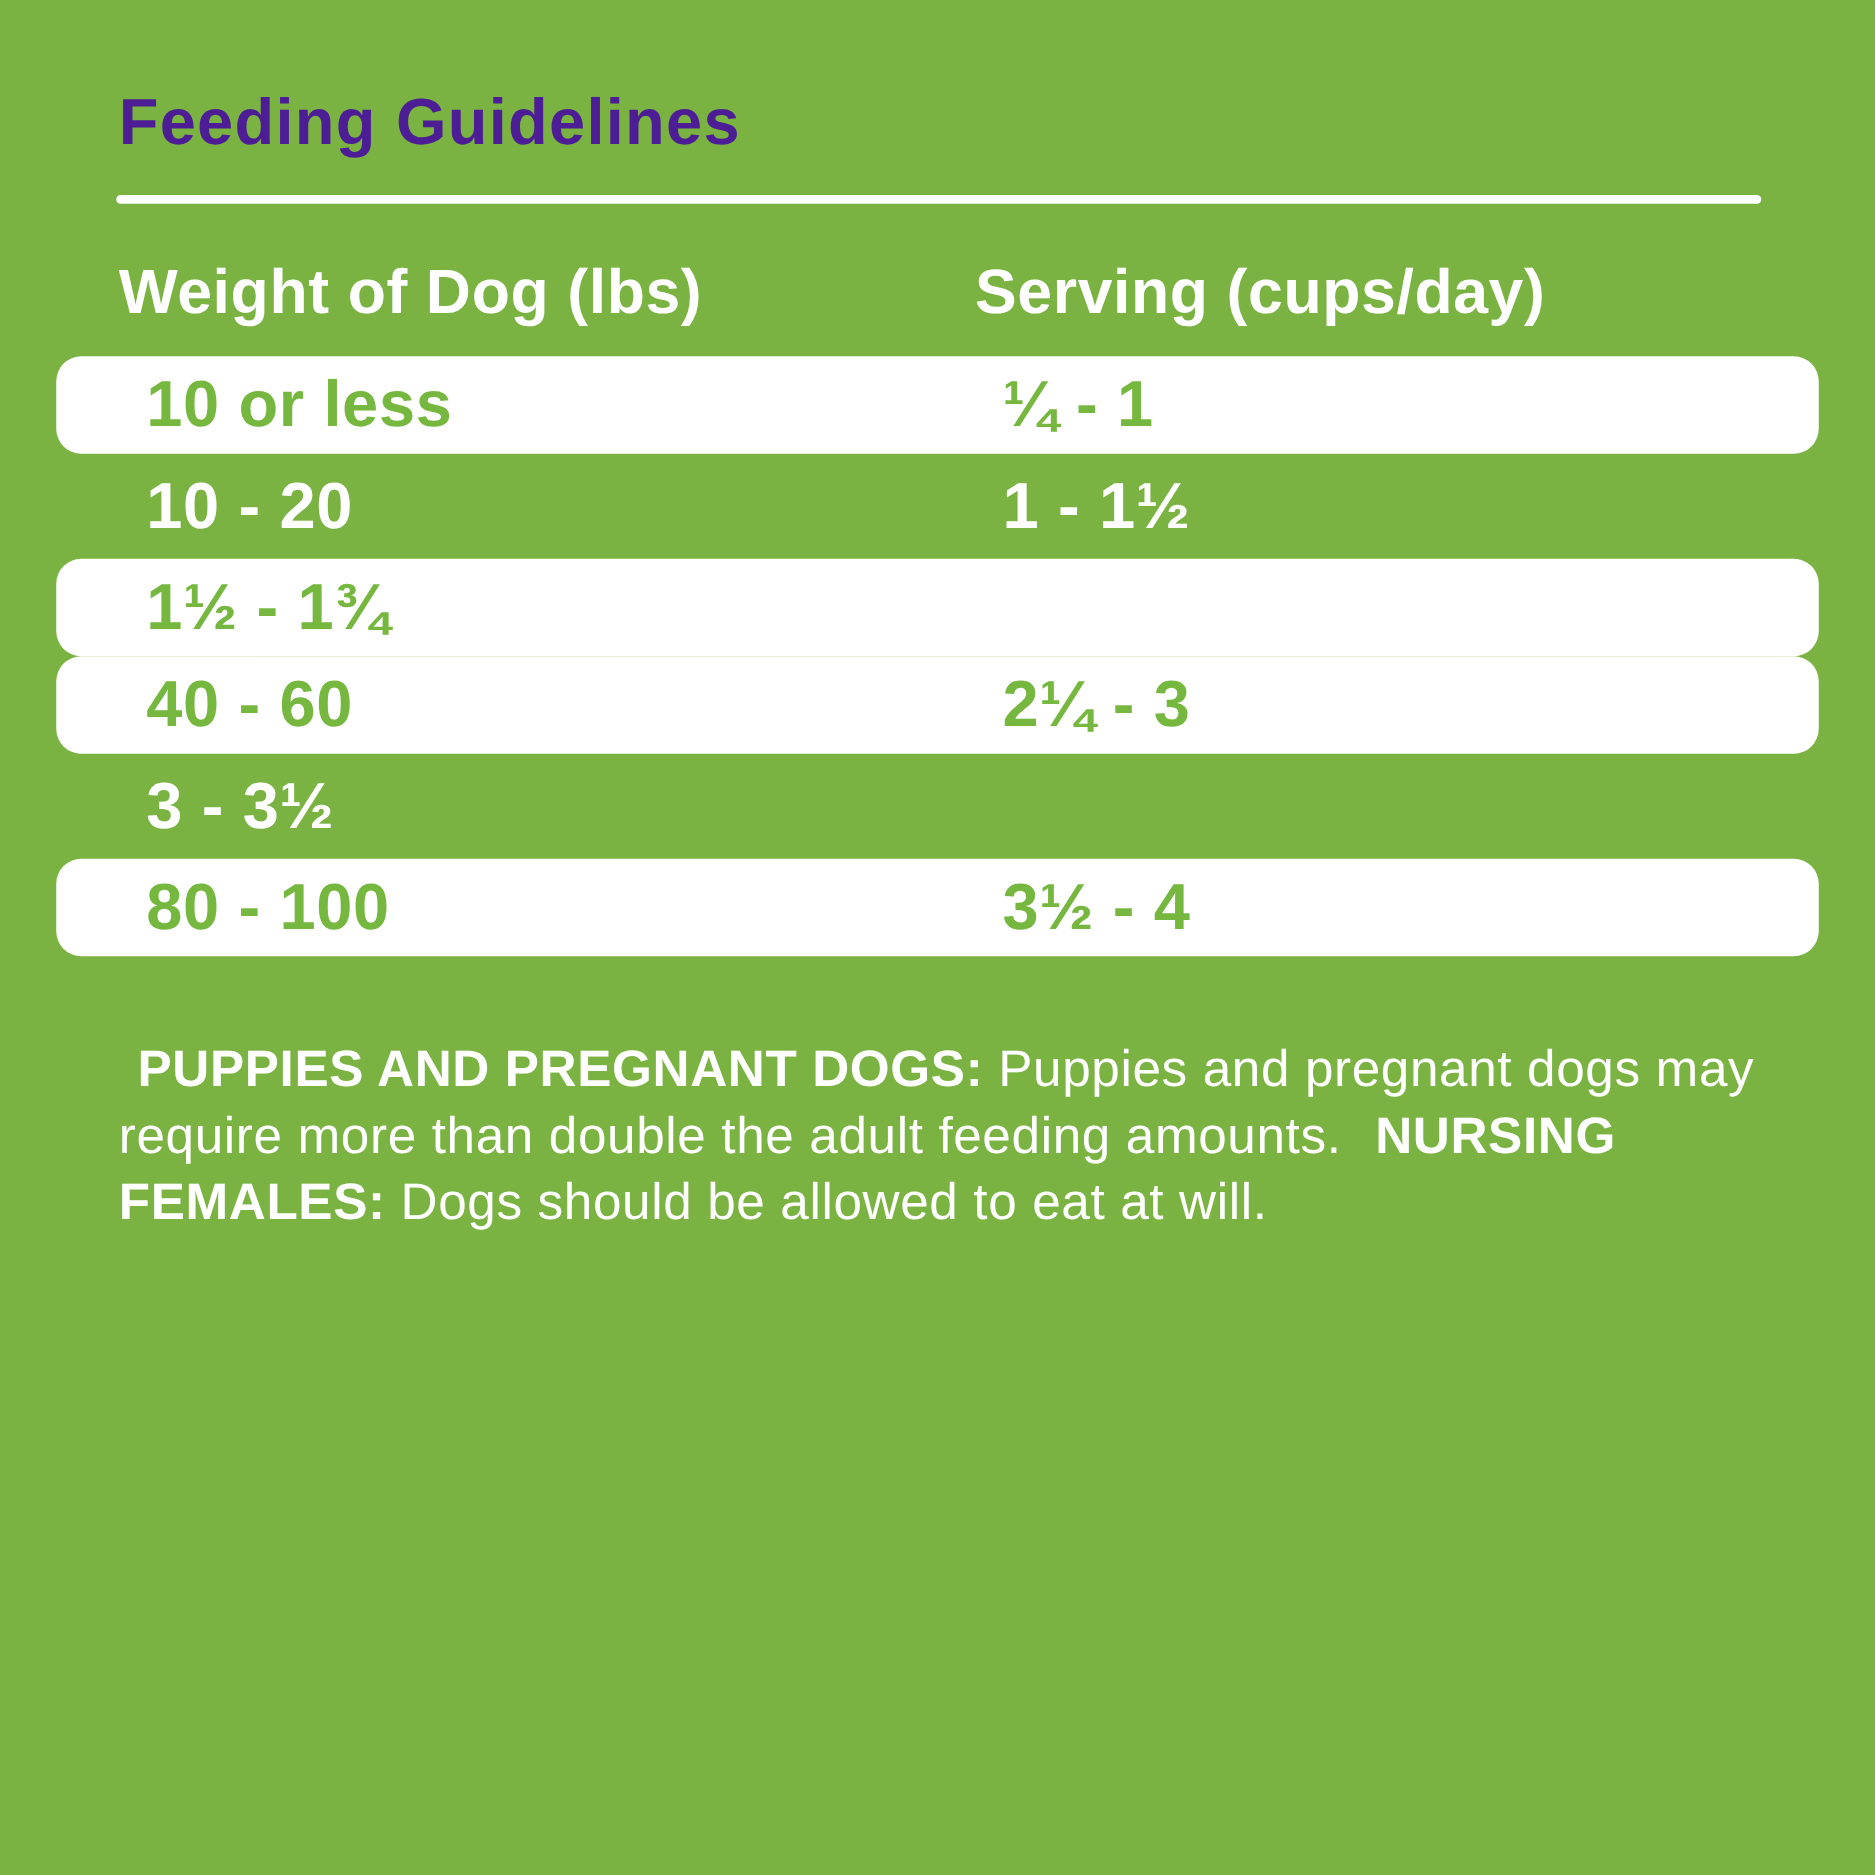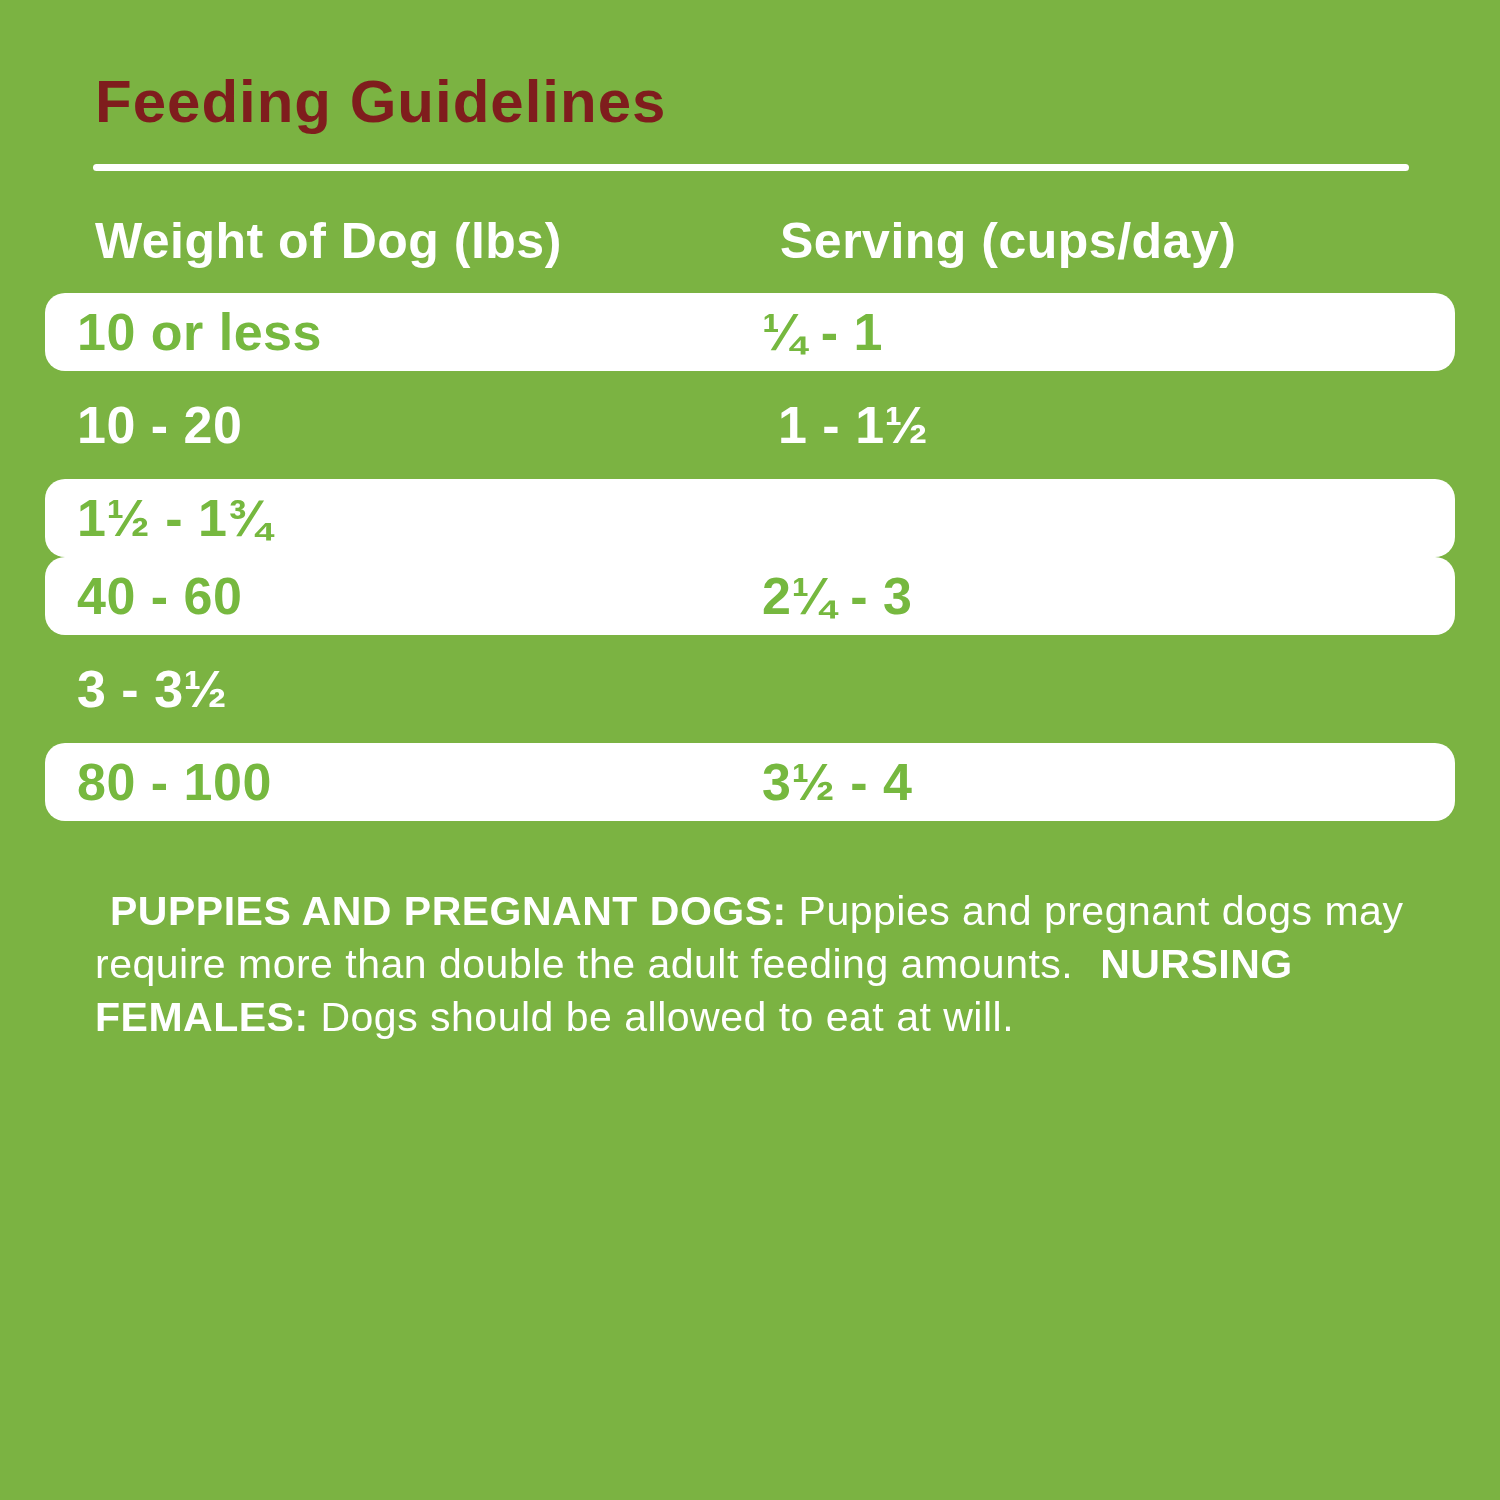--- a/index.html
+++ b/index.html
@@ -14,24 +14,24 @@
     overflow: hidden;
   }
   .page {
     position: relative;
     width: 1500px;
     height: 1500px;
     background: #7BB342;
   }
   .title {
     margin: 72px 0 0 95px;
-    font-size: 60px;
+    font-size: 52px;
     line-height: 1.0;
     font-weight: bold;
-    color: #7f1d1d;
+    color: #4c1d95;
     letter-spacing: 1px;
   }
   .rule {
     margin: 32px 0 0 93px;
     width: 1316px;
     height: 7px;
     background: #ffffff;
     border-radius: 4px;
   }
   .header-row {
@@ -48,35 +48,34 @@
     width: 685px;
     flex: 0 0 685px;
   }
   .feed-table {
     margin-top: 22px;
   }
   .t-row {
     display: flex;
     align-items: center;
     margin: 0 45px;
-    padding-left: 32px;
+    padding-left: 72px;
     font-size: 52px;
     font-weight: bold;
     letter-spacing: 0.5px;
   }
   .t-row.white {
     background: #ffffff;
     color: #76B83F;
     height: 78px;
     border-radius: 20px;
   }
   .t-row.green {
     color: #ffffff;
-    height: 108px;
-    gap: 16px;
+    height: 84px;
   }
   .cell-weight {
     width: 685px;
     flex: 0 0 685px;
   }
   .notes {
     margin: 64px 75px 0 95px;
     width: 1335px;
     color: #ffffff;
     font-size: 41px;

